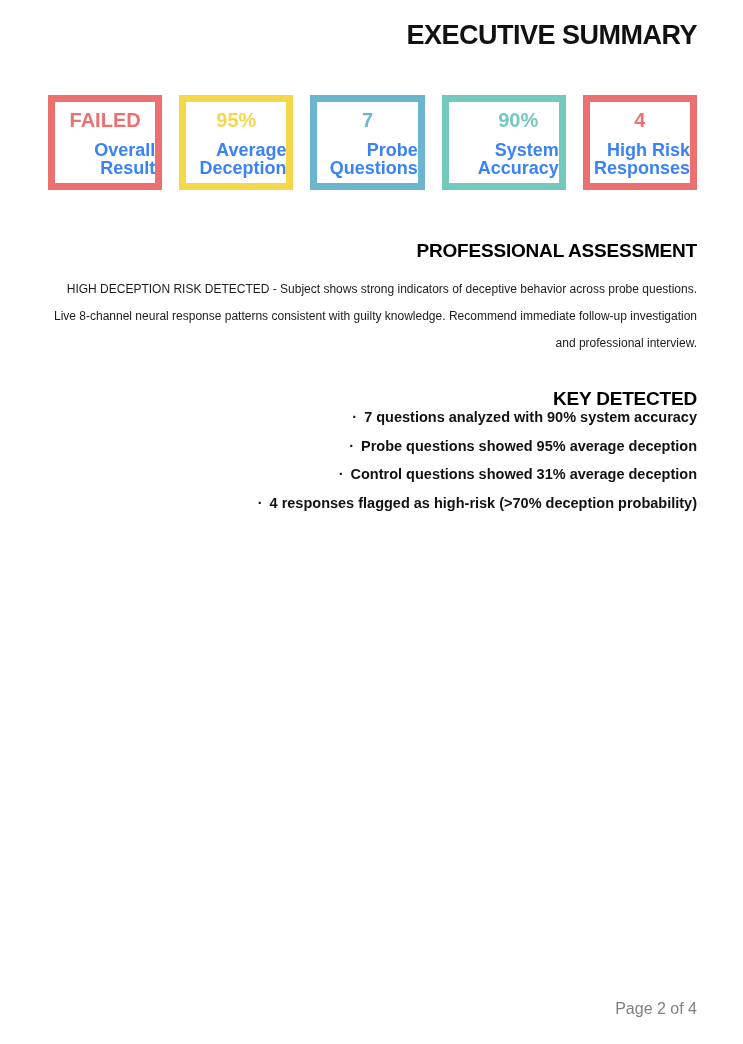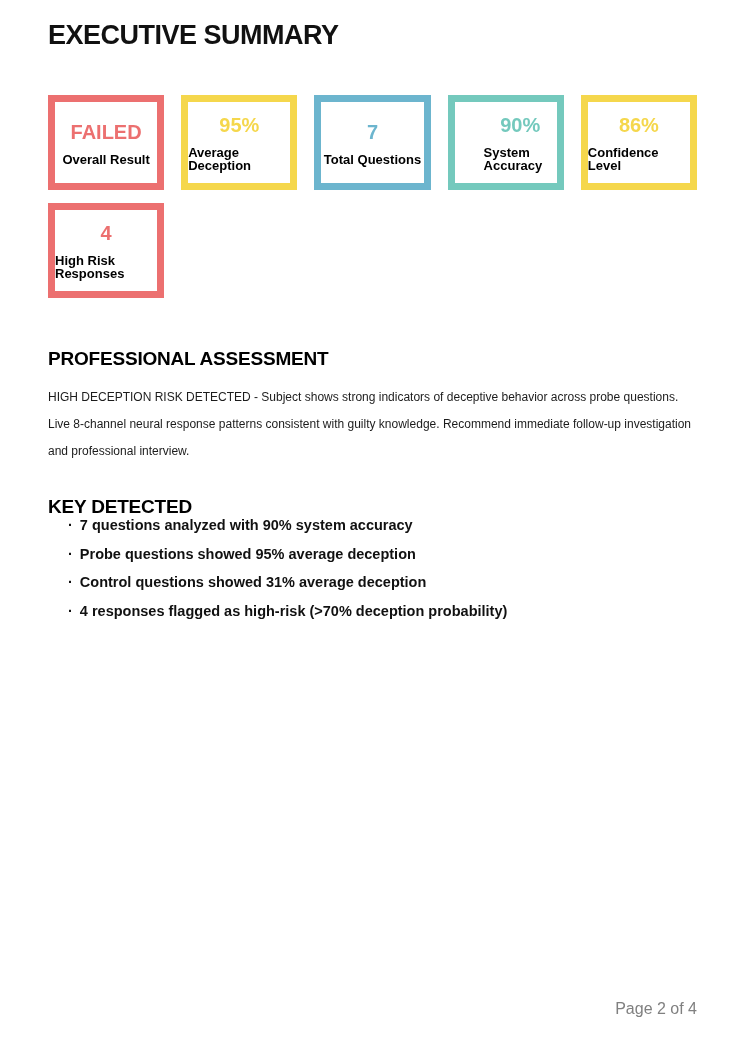--- a/index.html
+++ b/index.html
@@ -11,20 +11,21 @@
     font-family: "Liberation Sans", "DejaVu Sans", sans-serif;
     color: #1b1b1b;
     overflow: hidden;
   }
   .page {
     position: relative;
     width: 743px;
     height: 1044px;
     padding: 20px 46px 0 48px;
     background: #ffffff;
+    text-align: right;
   }
   .doc-title {
     font-size: 27px;
     font-weight: 700;
     letter-spacing: -0.5px;
     color: #111111;
     margin-top: 0;
   }
   .cards-grid {
     margin-top: 44px;
@@ -51,23 +52,23 @@
   .card-value {
     font-size: 20px;
     font-weight: 700;
     line-height: 1;
   }
   .v-red    { color: var(--red); }
   .v-yellow { color: var(--yellow); }
   .v-blue   { color: var(--blue); }
   .v-teal   { color: var(--teal); }
   .card-label {
-    font-size: 13px;
+    font-size: 18px;
     font-weight: 700;
-    color: #000000;
+    color: #3b82f6;
     line-height: 1;
   }
   .section-heading {
     font-size: 19px;
     font-weight: 700;
     color: #000000;
     letter-spacing: -0.2px;
   }
   .assessment-section { margin-top: 50px; }
   .assessment-body {
@@ -112,29 +113,25 @@
     <div class="card c-red">
       <div class="card-value v-red">FAILED</div>
       <div class="card-label">Overall Result</div>
     </div>
     <div class="card c-yellow">
       <div class="card-value v-yellow">95%</div>
       <div class="card-label">Average Deception</div>
     </div>
     <div class="card c-blue">
       <div class="card-value v-blue">7</div>
-      <div class="card-label">Total Questions</div>
+      <div class="card-label">Probe Questions</div>
     </div>
     <div class="card c-teal">
       <div class="card-value v-teal">90%</div>
       <div class="card-label">System Accuracy</div>
-    </div>
-    <div class="card c-yellow">
-      <div class="card-value v-yellow">86%</div>
-      <div class="card-label">Confidence Level</div>
     </div>
     <div class="card c-red">
       <div class="card-value v-red">4</div>
       <div class="card-label">High Risk Responses</div>
     </div>
   </div>
 
   <div class="assessment-section">
     <h2 class="section-heading">PROFESSIONAL ASSESSMENT</h2>
     <p class="assessment-body">HIGH DECEPTION RISK DETECTED - Subject shows strong indicators of deceptive behavior across probe questions. Live 8-channel neural response patterns consistent with guilty knowledge. Recommend immediate follow-up investigation and professional interview.</p>

